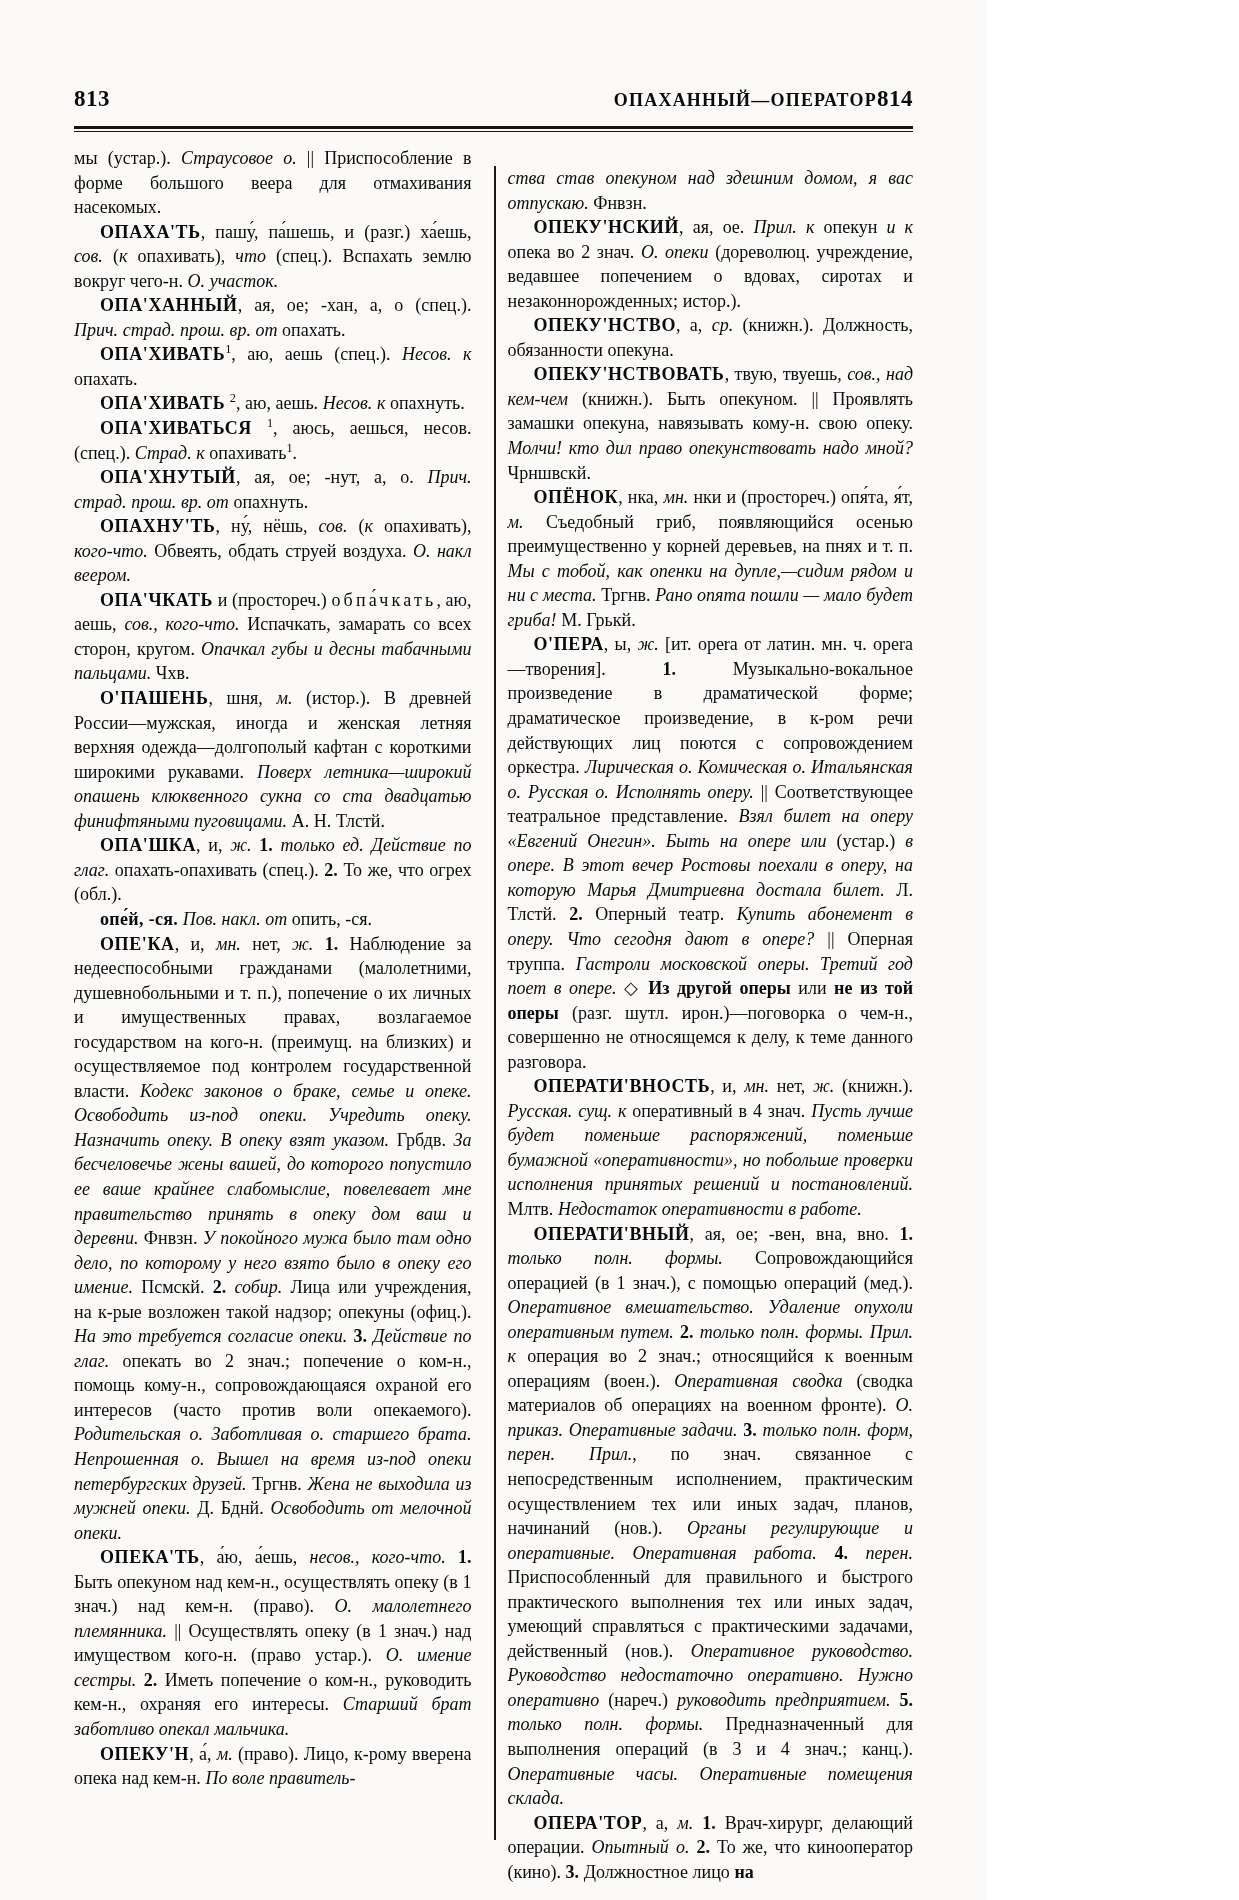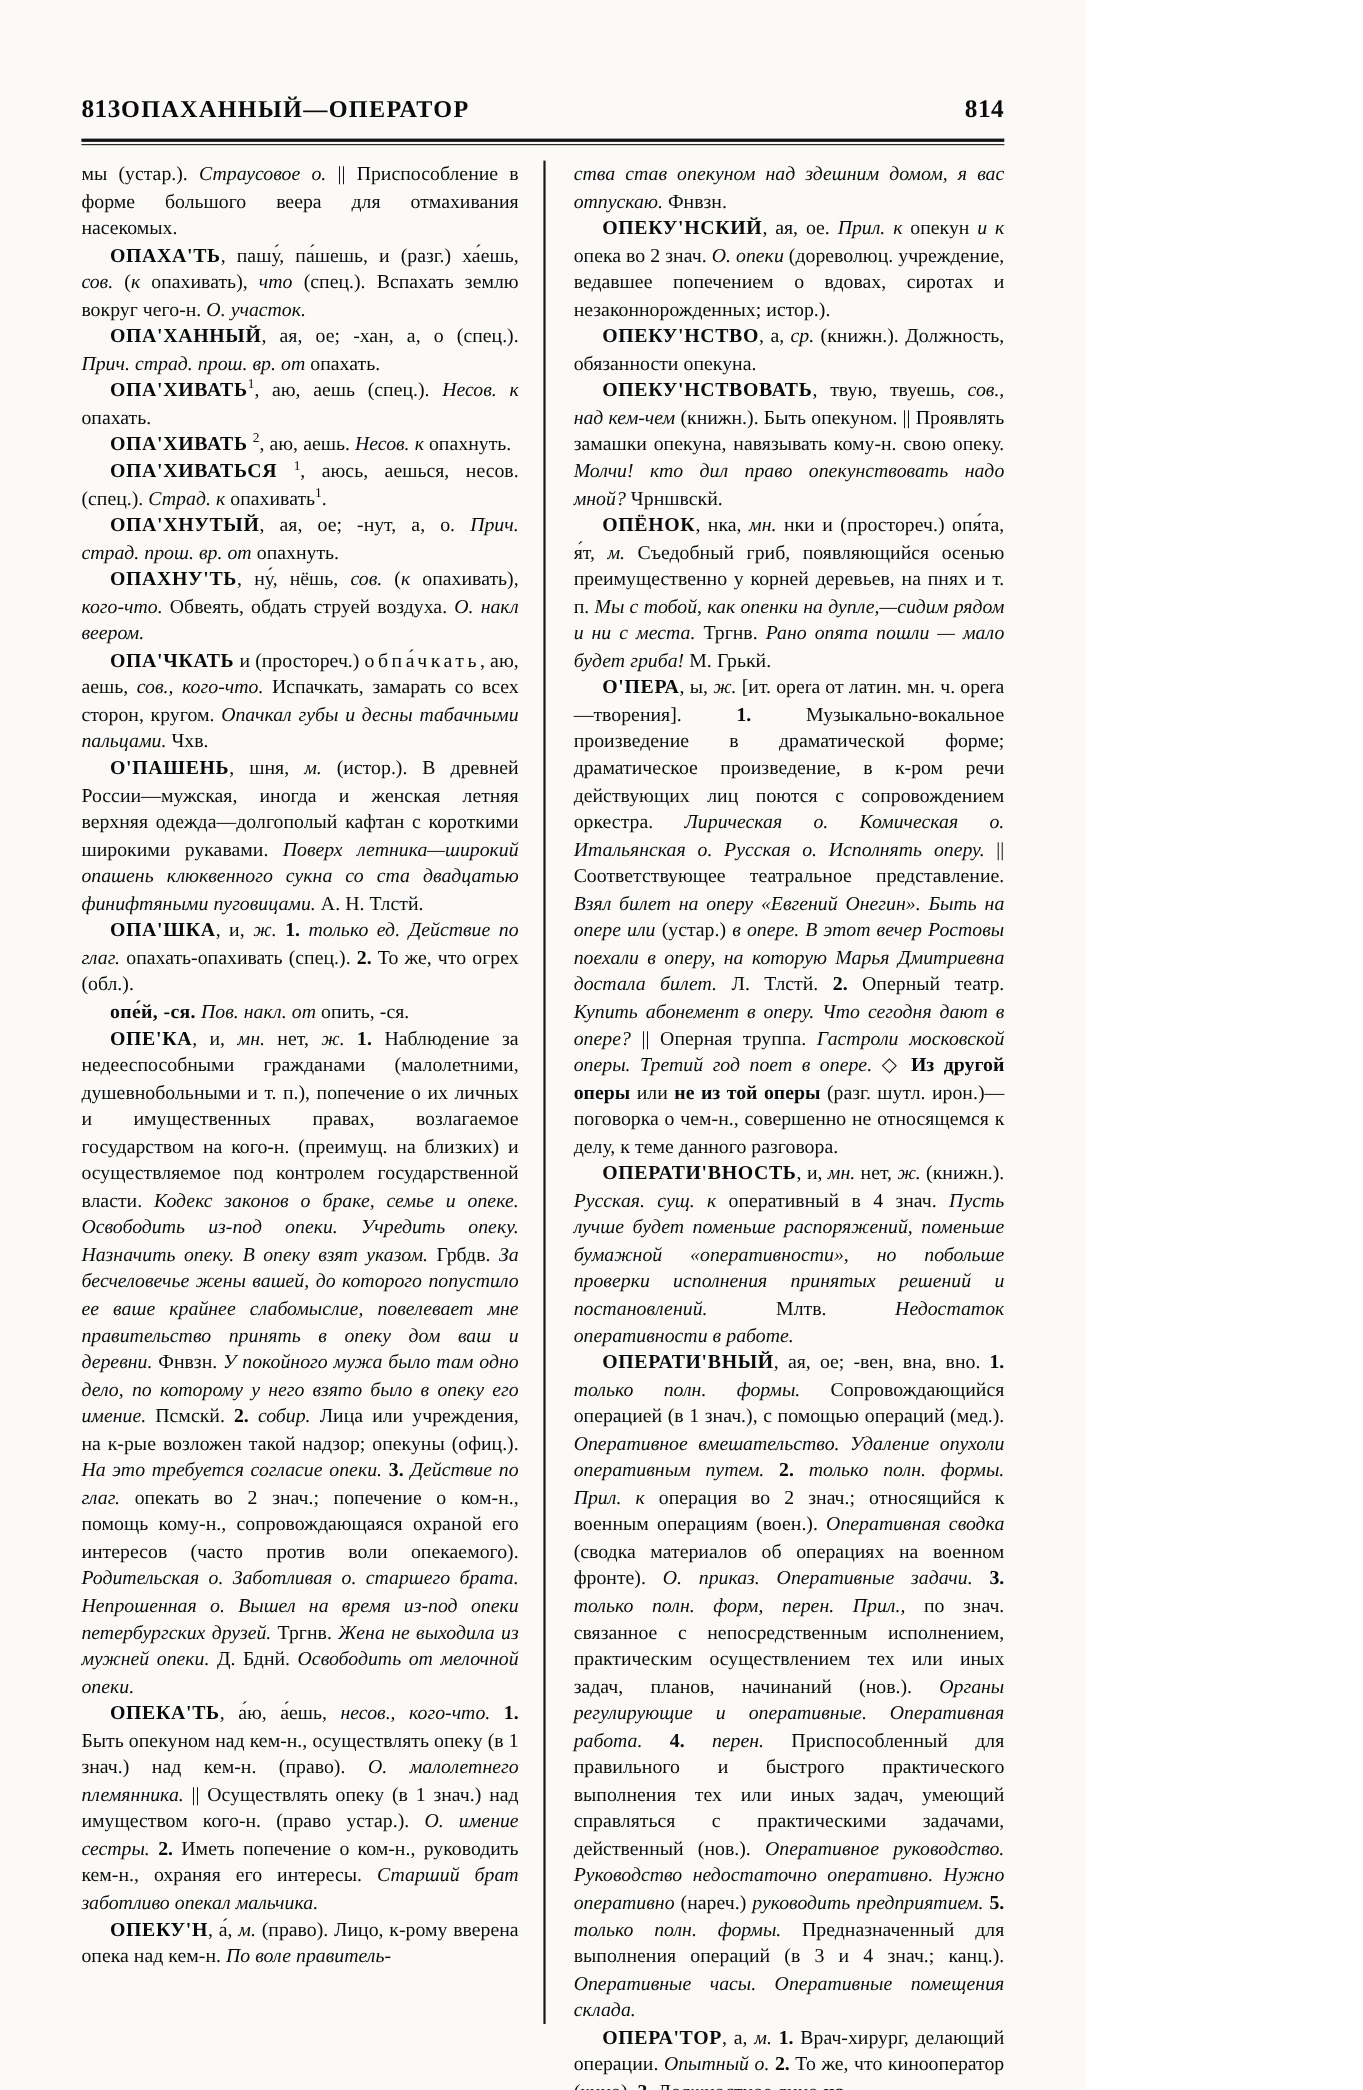--- a/index.html
+++ b/index.html
@@ -36,23 +36,23 @@
   }
   .folio {
     font-family: "Liberation Serif", "DejaVu Serif", serif;
     font-weight: bold;
     font-size: 23px;
     letter-spacing: 0.5px;
   }
   .head-title {
     font-family: "Liberation Serif", "DejaVu Serif", serif;
     font-weight: bold;
-    font-size: 22px;
+    font-size: 18px;
     letter-spacing: 1.2px;
-    text-align: left;
+    text-align: right;
     flex: 1;
   }
   .head-rule {
     position: absolute;
     left: 74px;
     right: 74px;
     top: 126px;
     height: 6px;
     border-top: 3px solid #141414;
     border-bottom: 1.5px solid #141414;
@@ -72,21 +72,21 @@
     width: 50%;
     box-sizing: border-box;
     font-size: 18px;
     line-height: 24.55px;
     text-align: justify;
     text-justify: inter-word;
     hyphens: none;
     word-spacing: 0.1px;
   }
   .col-left  { padding-right: 22px; }
-  .col-right { padding-left: 26px; border-left: 2px solid #1a1a1a; }
+  .col-right { padding-left: 12px; border-left: 2px solid #1a1a1a; margin-top: 20px; }
 
   .entry { margin: 0; padding: 0; text-indent: 26px; }
   .cont  { margin: 0; padding: 0; text-indent: 0; }
 
   .hw {
     font-weight: bold;
     letter-spacing: 0.6px;
   }
   .hw-small {
     font-weight: bold;

